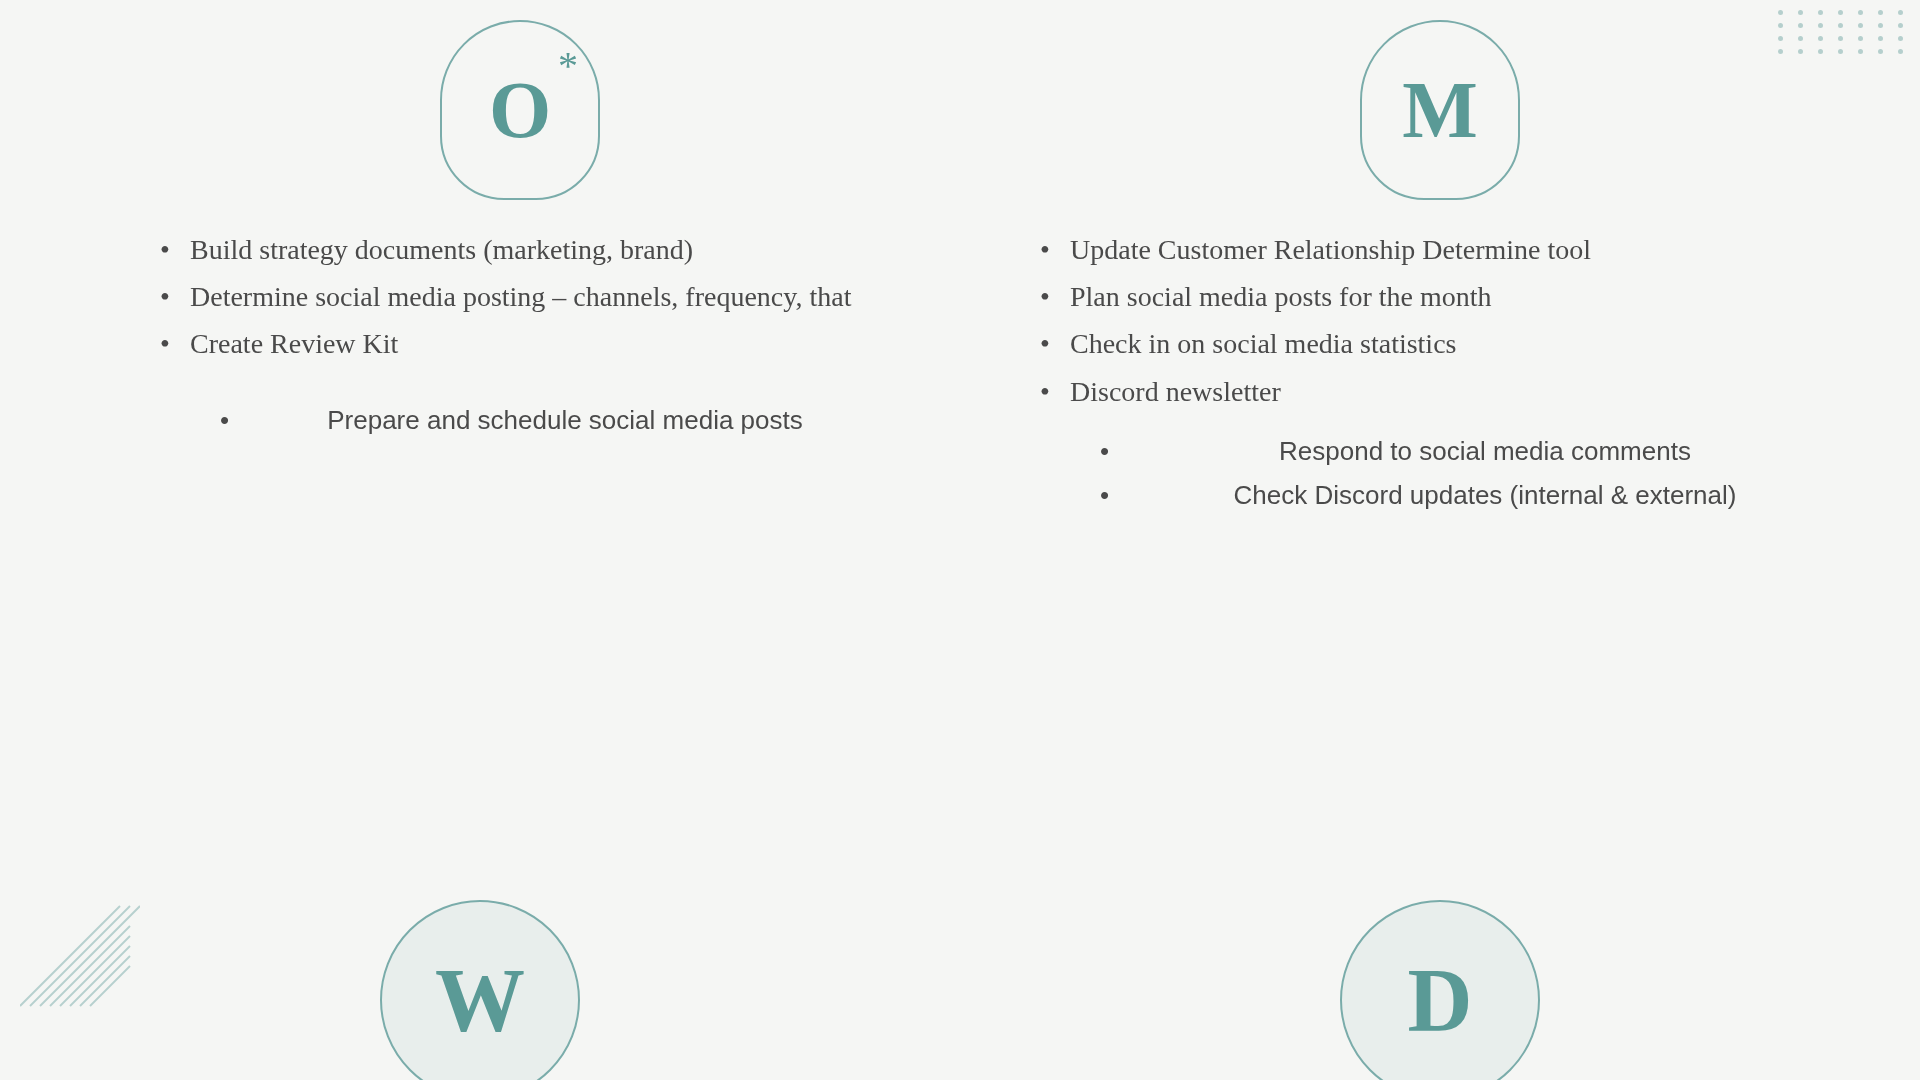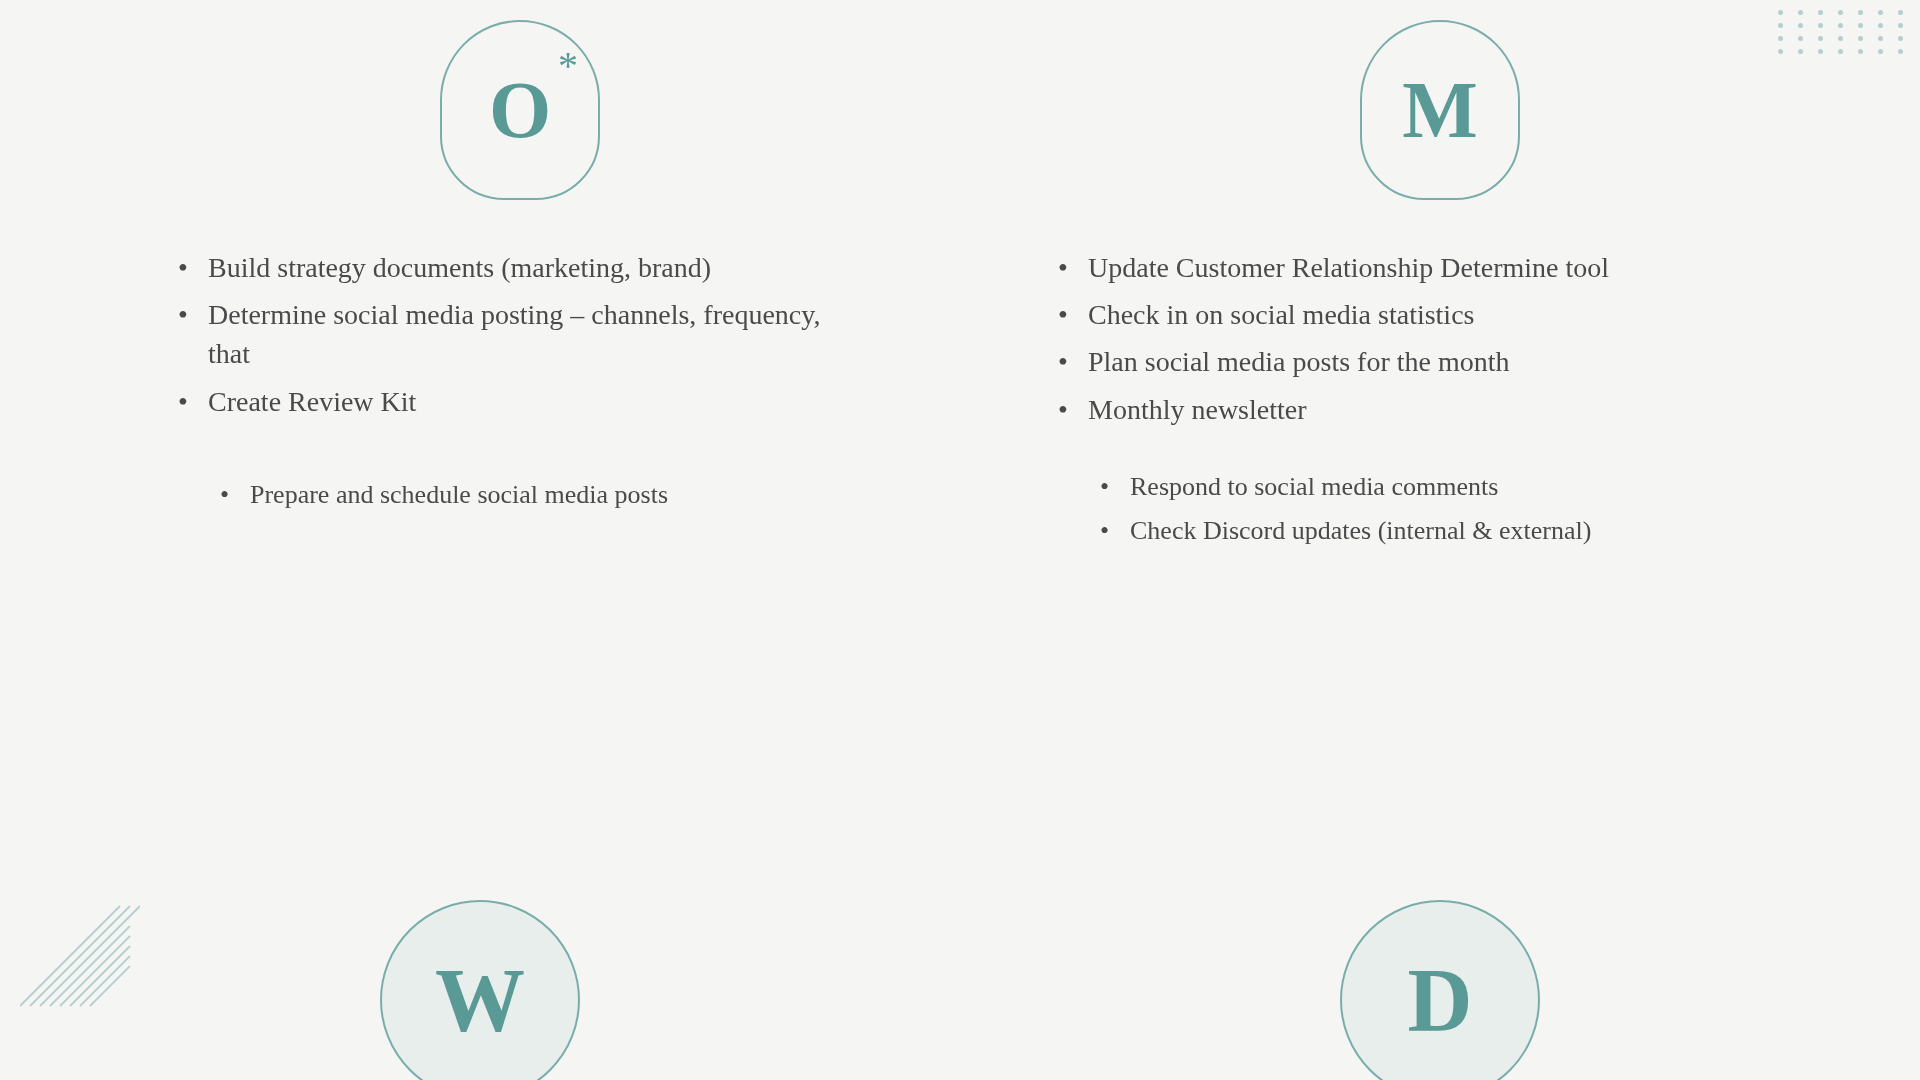--- a/index.html
+++ b/index.html
@@ -82,21 +82,21 @@
       position: absolute;
       top: 20px;
       right: 20px;
       font-weight: normal;
     }
 
     
     .bullet-list {
       list-style: none;
       padding: 0;
-      margin: 18px;
+      margin: 0;
     }
 
     .bullet-list li {
       position: relative;
       padding-left: 30px;
       margin-bottom: 8px;
       font-size: 28px;
       color: #4a4a4a;
       line-height: 1.4;
       font-family: 'Georgia', serif;
@@ -118,21 +118,22 @@
       margin: 30px 0 0 60px;
     }
 
     .sub-bullet-list li {
       position: relative;
       padding-left: 30px;
       margin-bottom: 8px;
       font-size: 26px;
       color: #4a4a4a;
       line-height: 1.4;
-      font-family: Liberation Serif, serif;
+      font-family: Liberation Sans, sans-serif;
+      text-align: center;
     }
 
     .sub-bullet-list li::before {
       content: '•';
       position: absolute;
       left: 0;
       top: 0;
       color: #4a4a4a;
       font-size: 26px;
     }
@@ -256,23 +257,23 @@
 
   <div class="right-column">
     <div class="badge-container">
       <div class="badge badge-right">
         <span class="badge-letter">M</span>
       </div>
     </div>
 
     <ul class="bullet-list" id="right-main-list">
         <li>Update Customer Relationship Determine tool</li>
+        <li>Plan social media posts for the month</li>
         <li>Check in on social media statistics</li>
-        <li>Plan social media posts for the month</li>
-        <li>Monthly newsletter</li>
+        <li>Discord newsletter</li>
       </ul>
 
     <ul class="sub-bullet-list right-sub-section" id="right-sub-list">
         <li>Respond to social media comments</li>
         <li>Check Discord updates (internal &amp; external)</li>
       </ul>
 
     <div style="position: absolute; bottom: -20px; left: 50%; transform: translateX(-50%);">
       <div class="badge-bottom">
         <span class="badge-bottom-letter">D</span>

